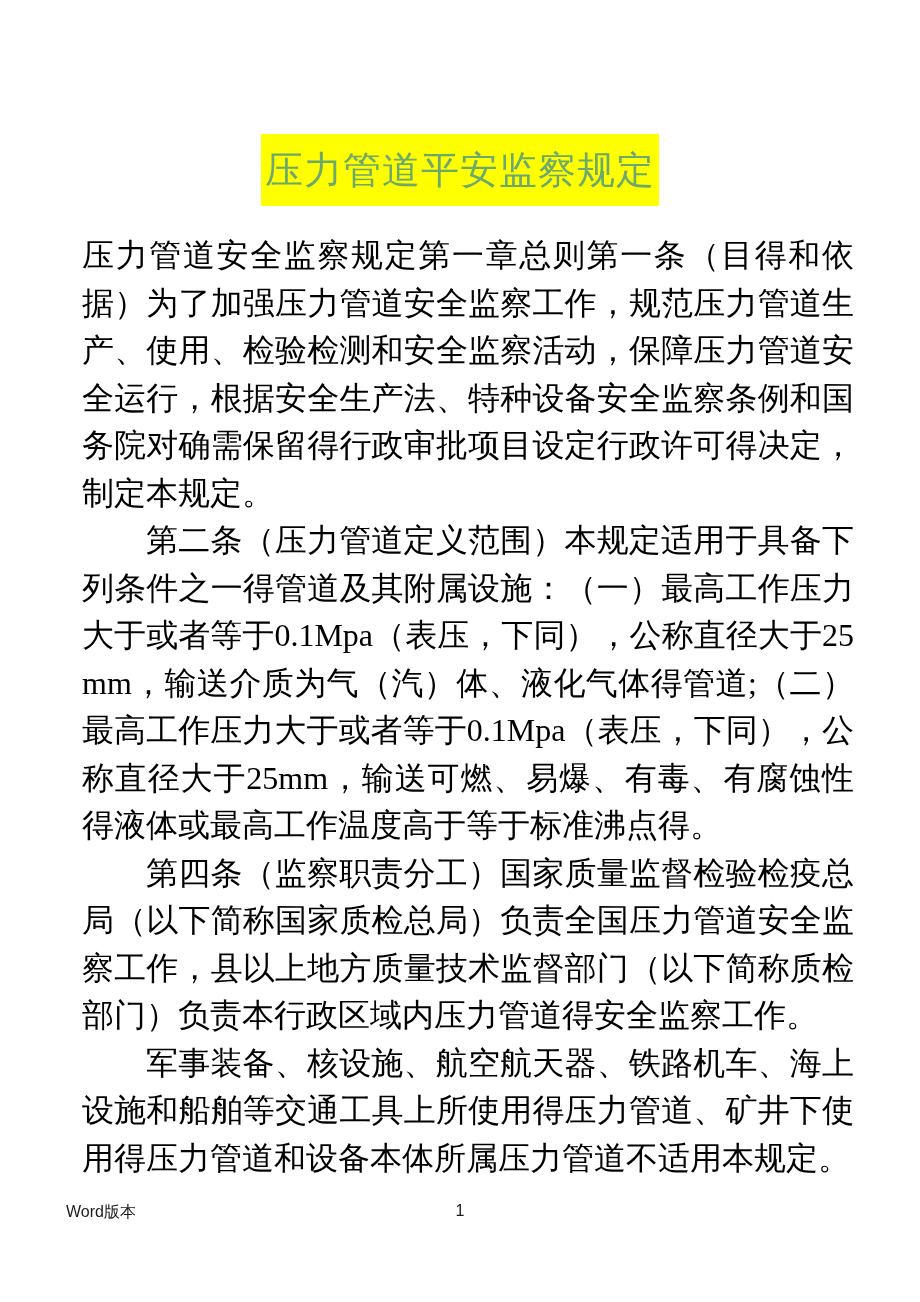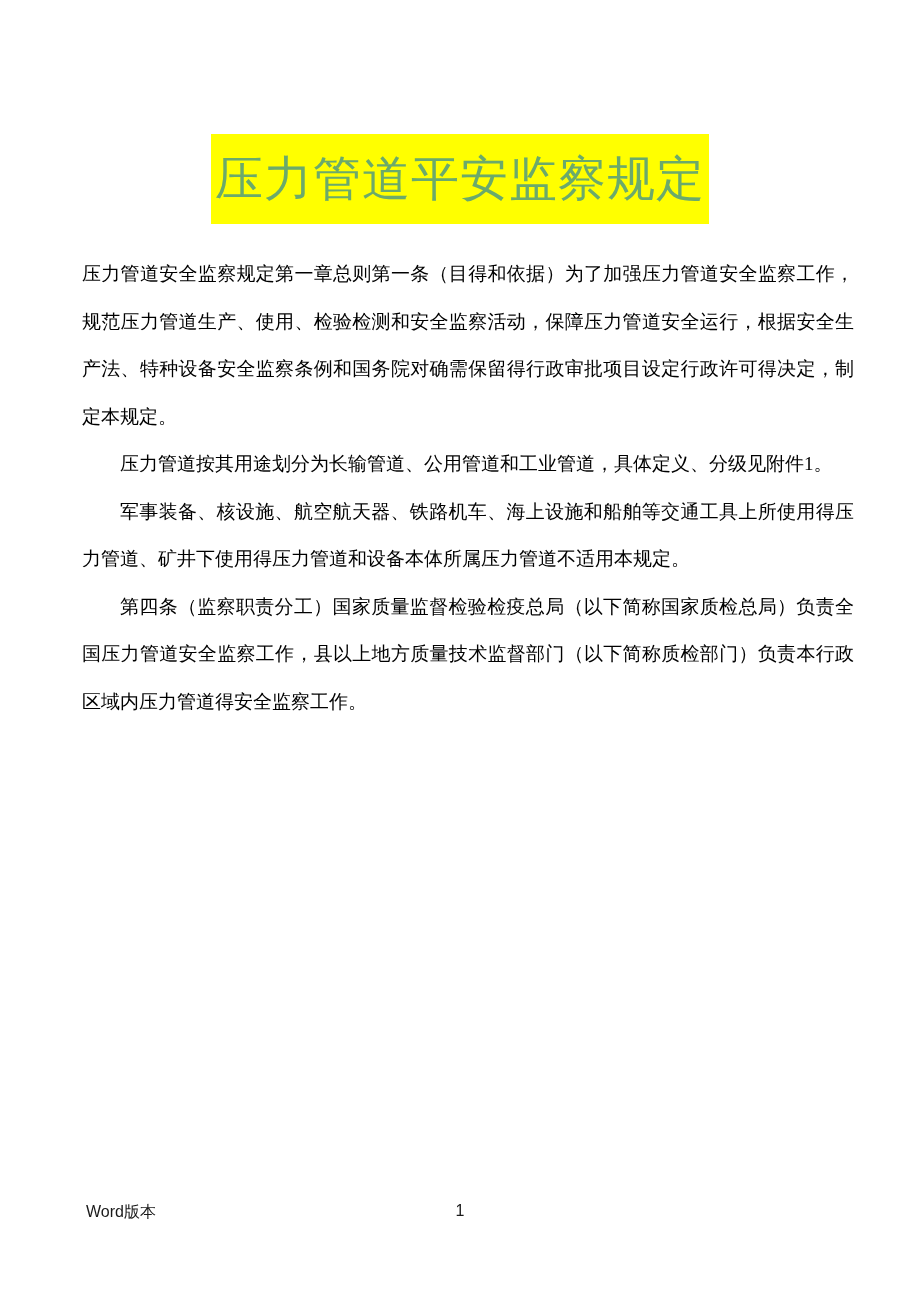--- a/index.html
+++ b/index.html
@@ -16,29 +16,29 @@
     overflow: hidden;
     font-family: "Liberation Serif", "DejaVu Serif", serif;
     color: #000000;
   }
   .title-row {
     padding-top: 134px;
     text-align: center;
   }
   .doc-title {
     display: inline-block;
-    font-size: 48px;
+    font-size: 38px;
     line-height: 56px;
     font-weight: 500;
-    padding: 17px 4px;
+    padding: 8px 4px;
     letter-spacing: 1px;
   }
   .content {
     margin: 26px 66px 0 82px;
-    font-size: 19px;
+    font-size: 32px;
     line-height: 47.5px;
     text-align: justify;
     text-justify: inter-ideograph;
   }
   .para {
     margin: 0;
     padding: 0;
     text-indent: 2em;
     word-break: break-all;
   }
@@ -50,21 +50,21 @@
     left: 0;
     right: 0;
     top: 1200px;
     height: 30px;
     font-family: "Liberation Sans", "DejaVu Sans", sans-serif;
     font-size: 16px;
     color: #1a1a1a;
   }
   .footer-left {
     position: absolute;
-    left: 86px;
+    left: 66px;
     top: 2px;
   }
   .footer-page {
     position: absolute;
     left: 0;
     right: 0;
     top: 2px;
     text-align: center;
   }
 </style>
@@ -72,23 +72,23 @@
 <body>
 
 <div class="page">
 
   <div class="title-row">
     <span class="doc-title" style="background-color: rgb(255, 255, 0); color: rgb(107, 170, 107);">压力管道平安监察规定</span>
   </div>
 
   <div class="content">
     <p class="para no-indent">压力管道安全监察规定第一章总则第一条（目得和依据）为了加强压力管道安全监察工作，规范压力管道生产、使用、检验检测和安全监察活动，保障压力管道安全运行，根据安全生产法、特种设备安全监察条例和国务院对确需保留得行政审批项目设定行政许可得决定，制定本规定。</p>
-    <p class="para">压力管道按其用途划分为长输管道、公用管道和工业管道，具体定义、分级见附件1。</p>
+    <p class="para">第二条（压力管道定义范围）本规定适用于具备下列条件之一得管道及其附属设施：（一）最高工作压力大于或者等于0.1Mpa（表压，下同），公称直径大于25mm，输送介质为气（汽）体、液化气体得管道;（二）最高工作压力大于或者等于0.1Mpa（表压，下同），公称直径大于25mm，输送可燃、易爆、有毒、有腐蚀性得液体或最高工作温度高于等于标准沸点得。</p>
+    <p class="para">第四条（监察职责分工）国家质量监督检验检疫总局（以下简称国家质检总局）负责全国压力管道安全监察工作，县以上地方质量技术监督部门（以下简称质检部门）负责本行政区域内压力管道得安全监察工作。</p>
     <p class="para">军事装备、核设施、航空航天器、铁路机车、海上设施和船舶等交通工具上所使用得压力管道、矿井下使用得压力管道和设备本体所属压力管道不适用本规定。</p>
-    <p class="para">第四条（监察职责分工）国家质量监督检验检疫总局（以下简称国家质检总局）负责全国压力管道安全监察工作，县以上地方质量技术监督部门（以下简称质检部门）负责本行政区域内压力管道得安全监察工作。</p>
   </div>
 
   <div class="footer">
     <span class="footer-left">Word版本</span>
     <span class="footer-page">1</span>
   </div>
 
 </div>
 
 </body></html>

